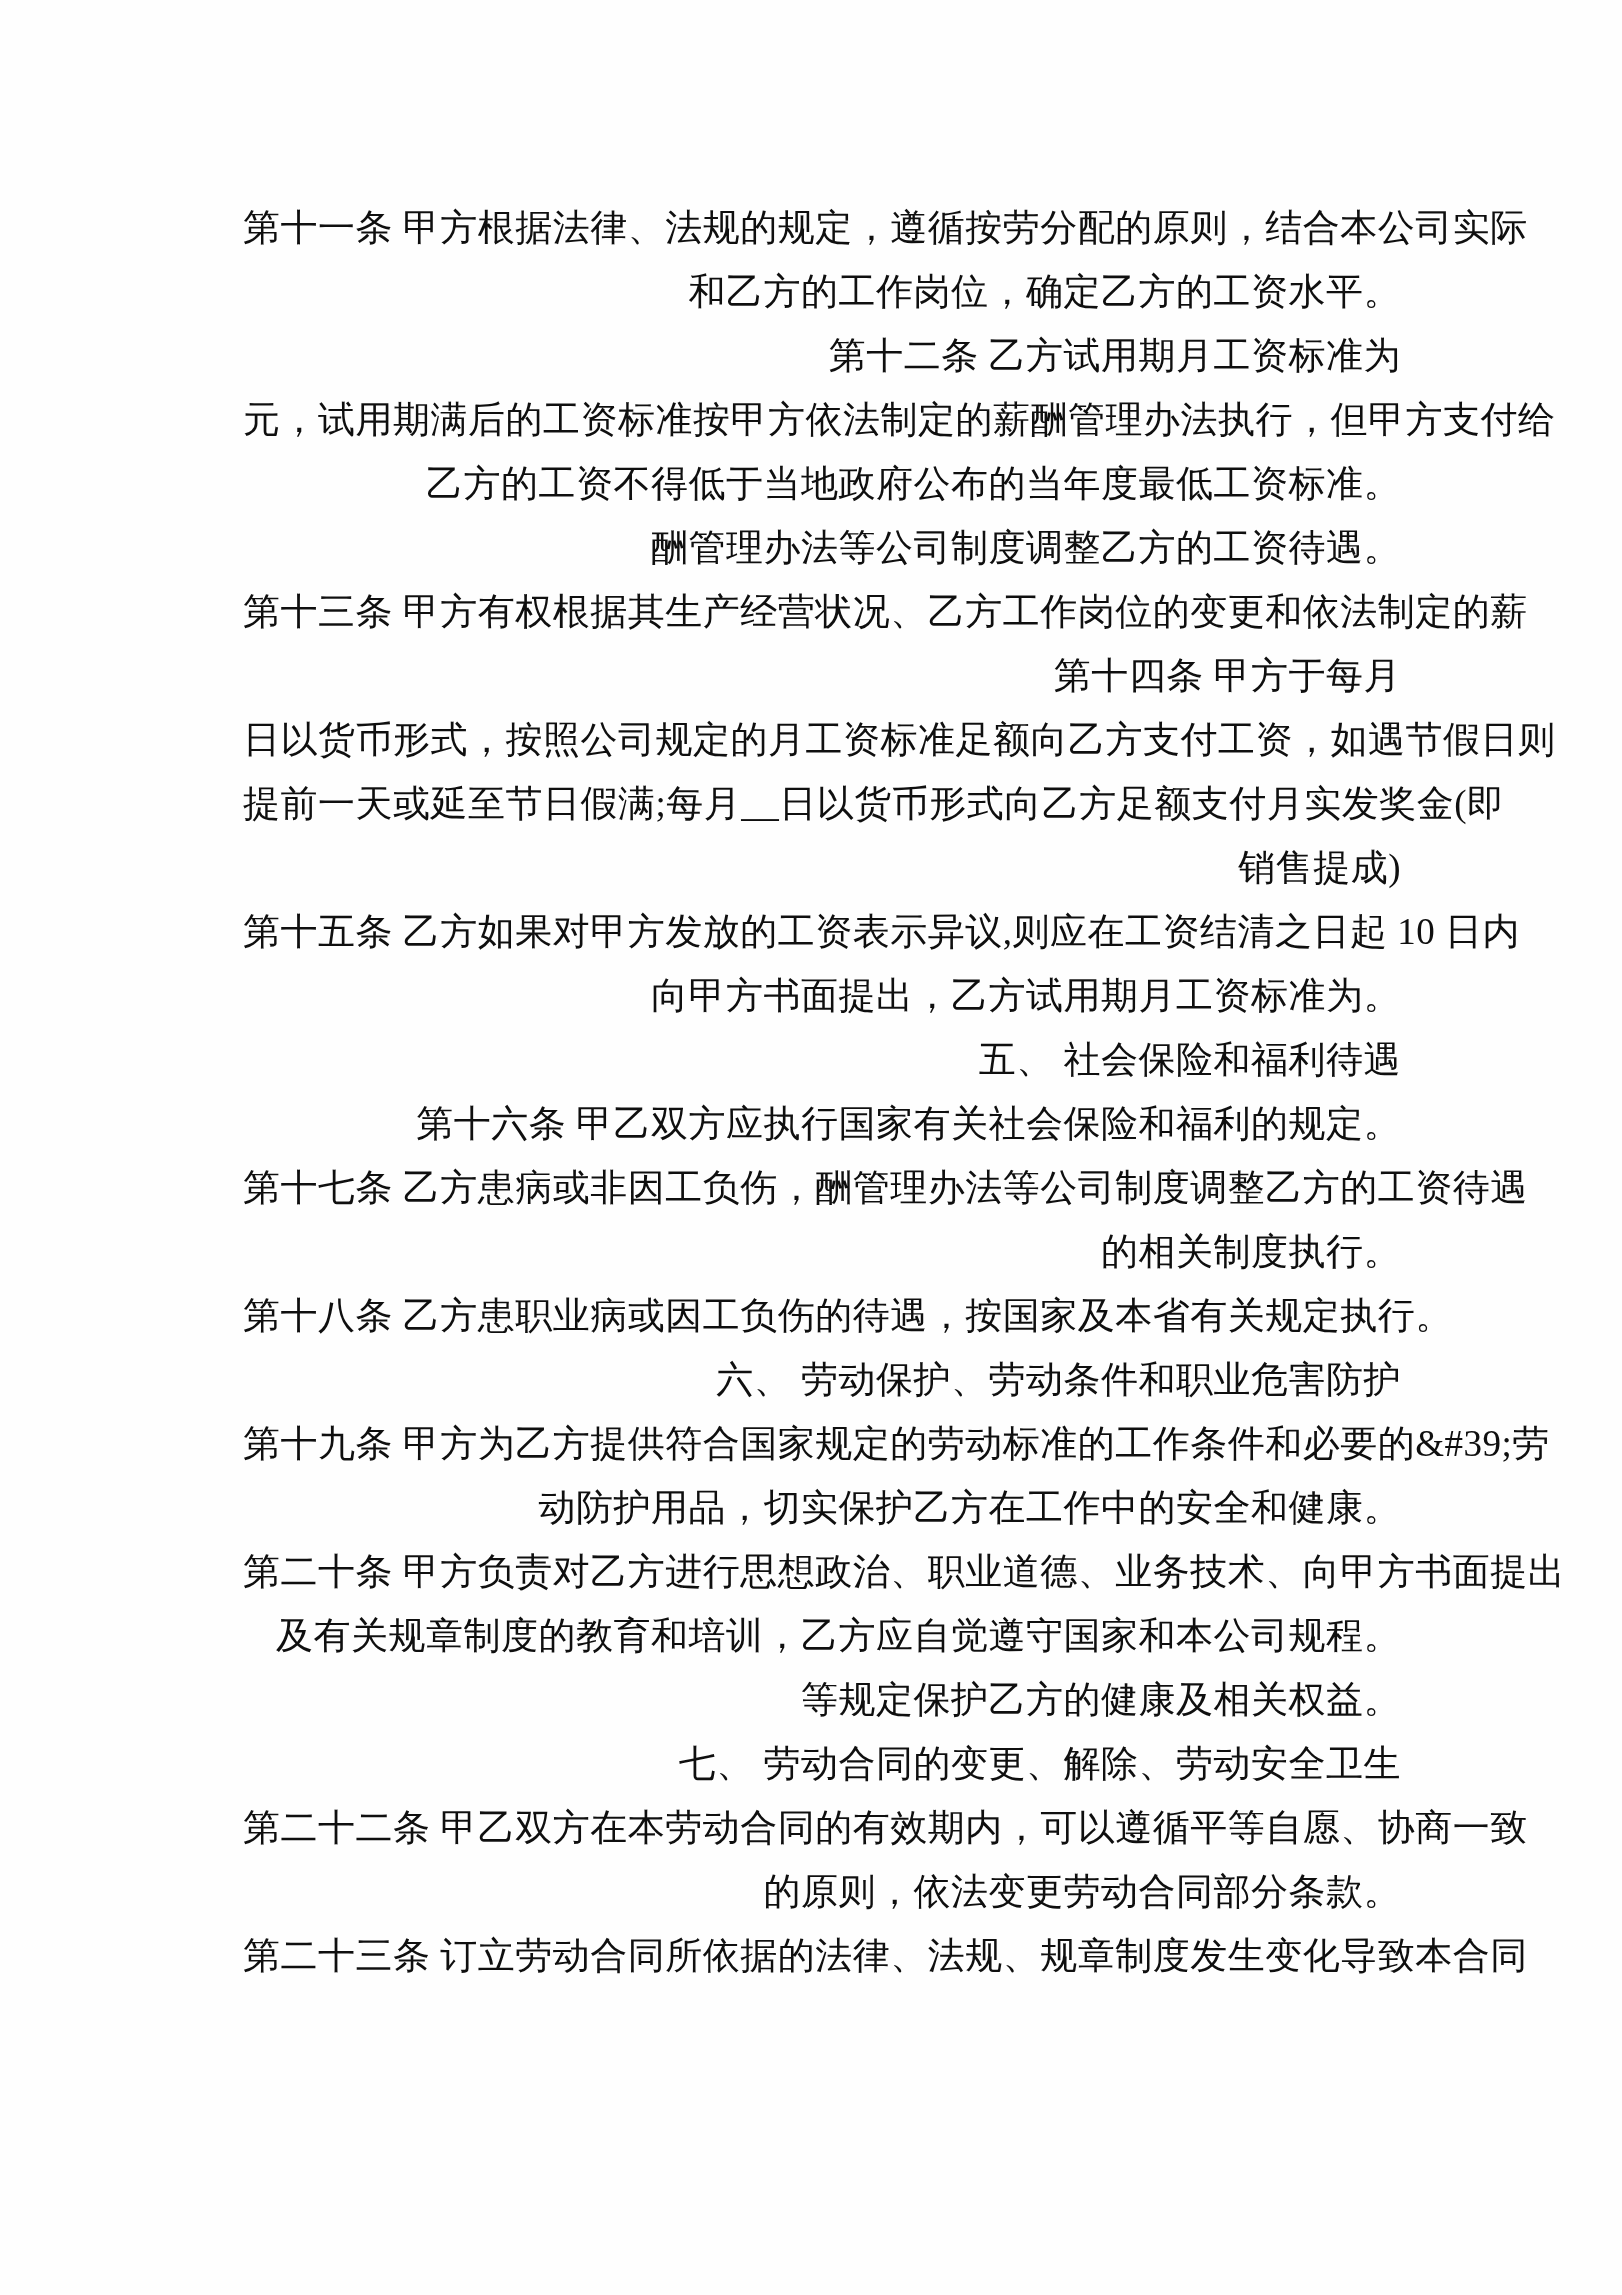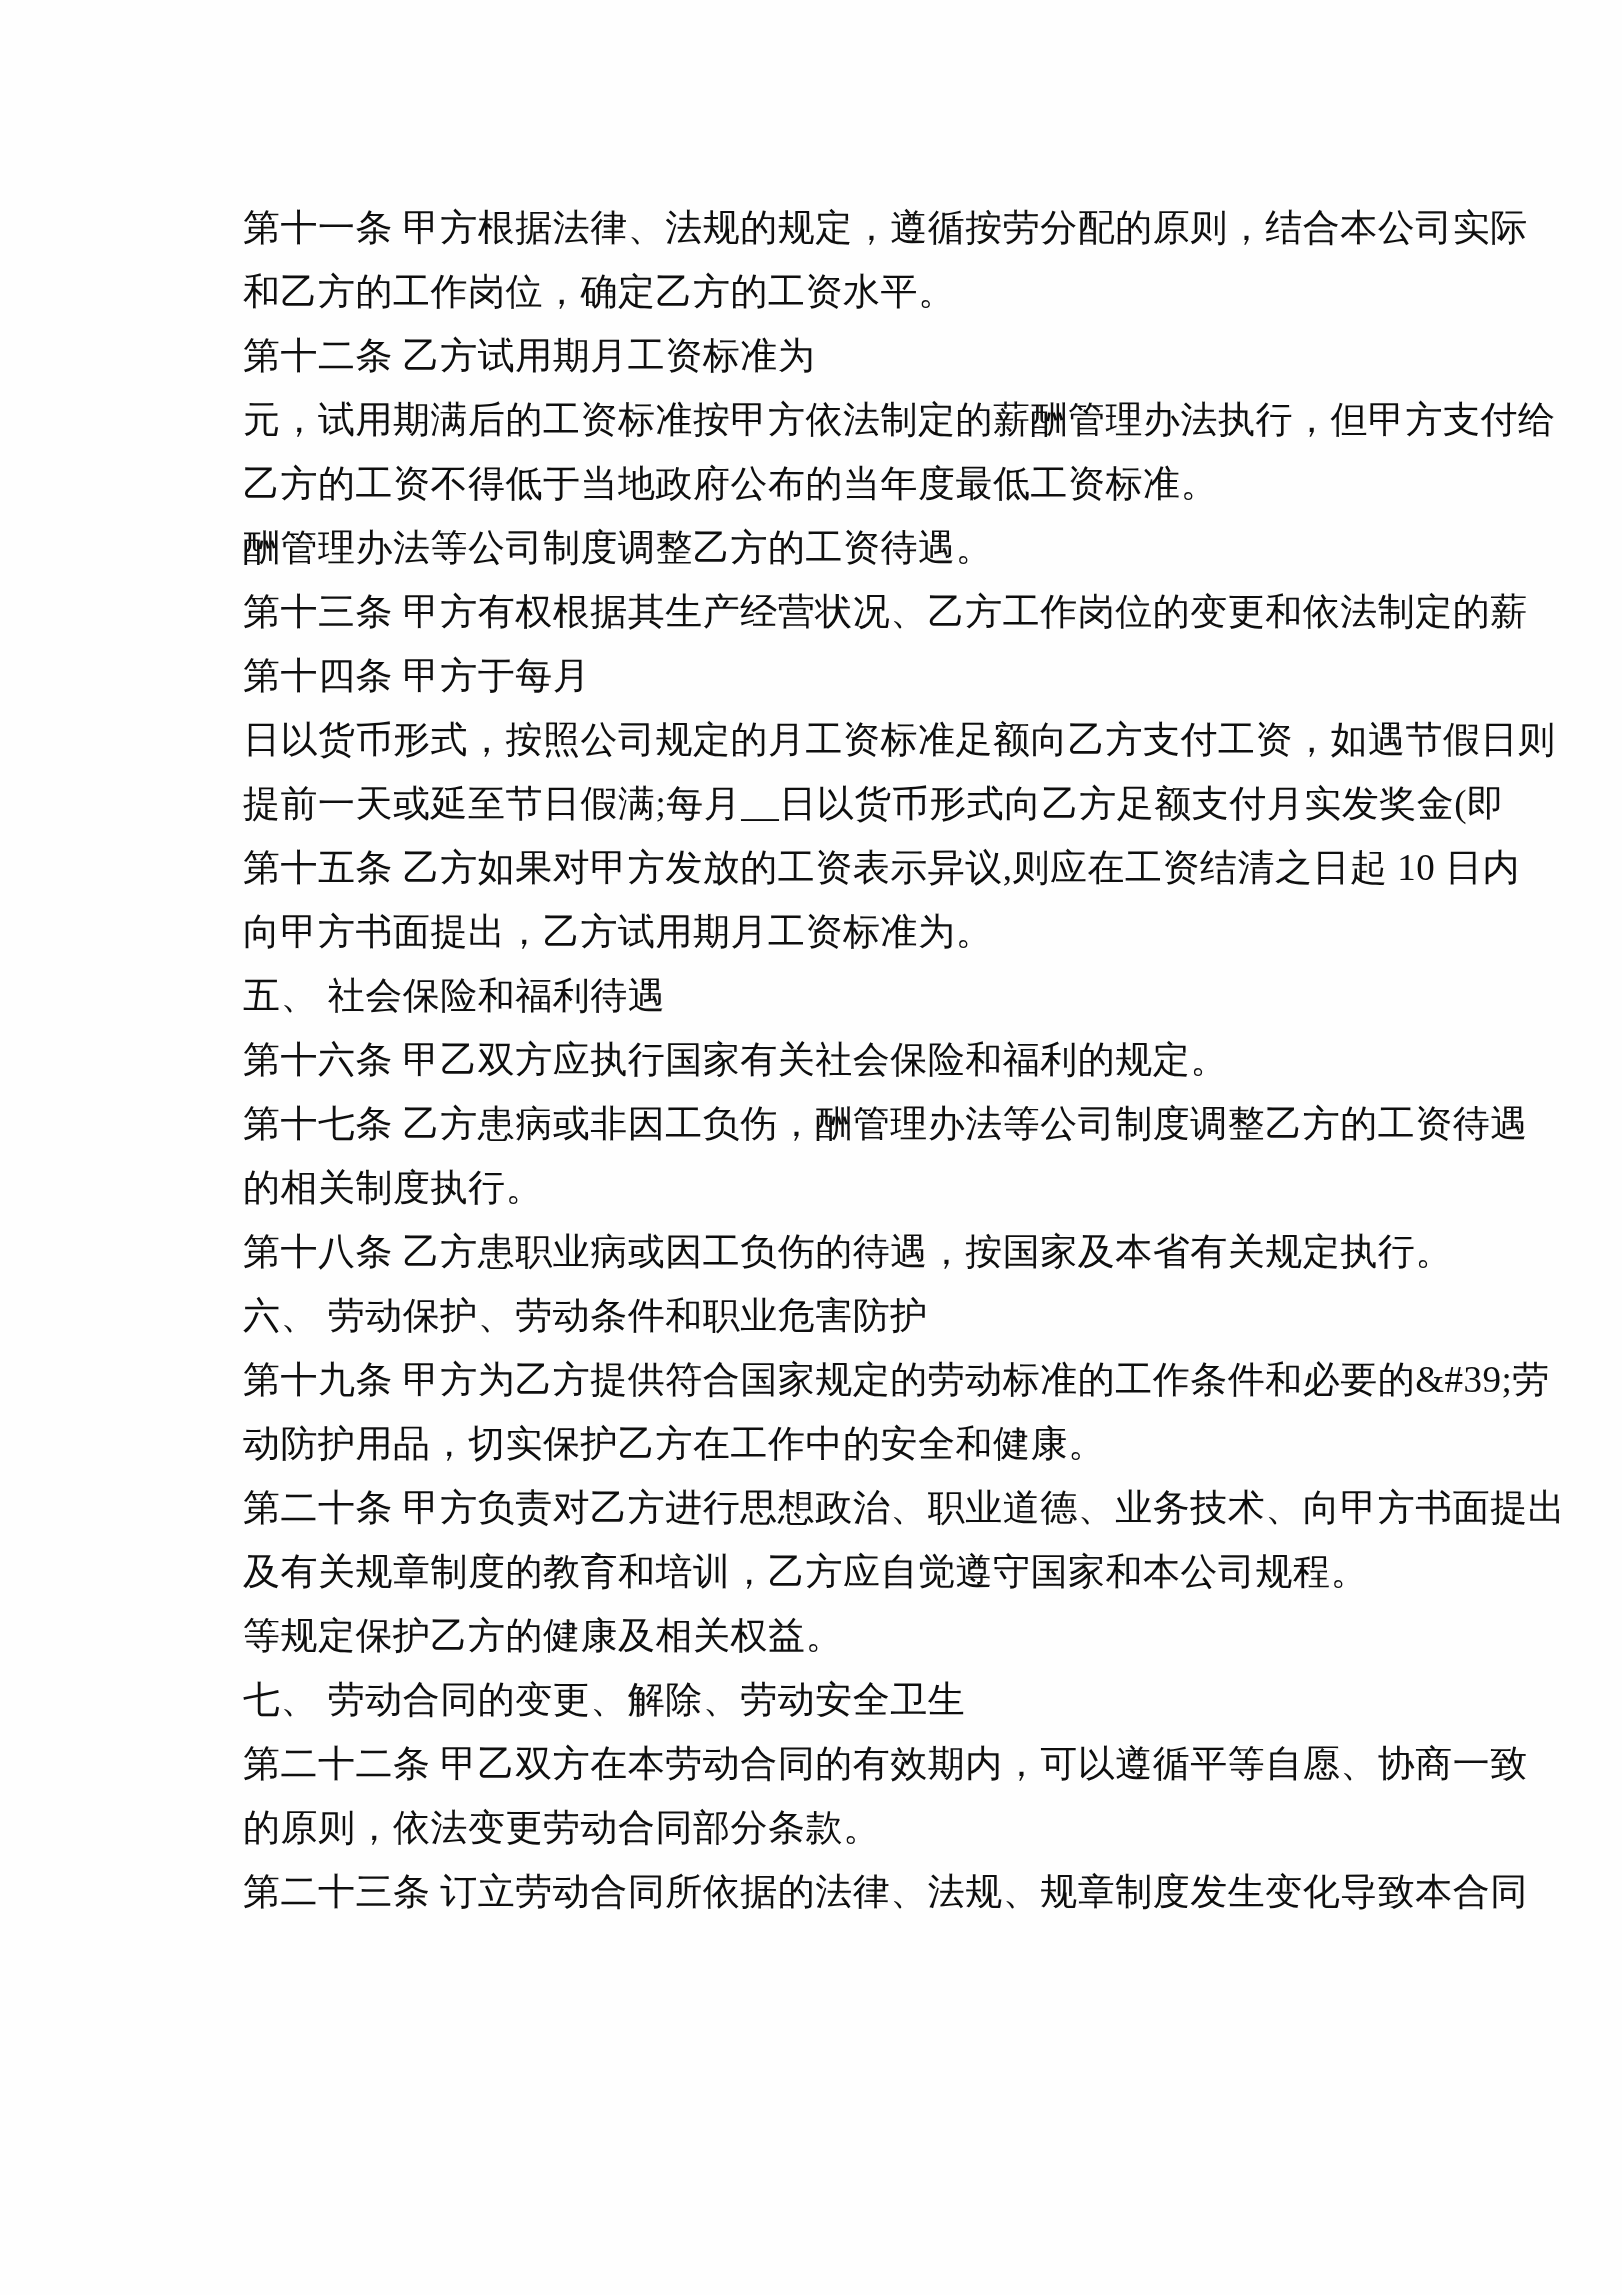--- a/index.html
+++ b/index.html
@@ -20,36 +20,38 @@
     background: #fefefe;
     overflow: hidden;
   }
   .doc-line {
     font-family: "Liberation Serif", "DejaVu Serif", serif;
     font-size: 37px;
     line-height: 64px;
     letter-spacing: 0.5px;
     color: #0f0f0f;
     white-space: pre;
+    text-align: right;
   }
 </style>
 </head>
 <body>
 
 <div class="page">
   <div class="doc-line">第十一条 甲方根据法律、法规的规定，遵循按劳分配的原则，结合本公司实际</div>
   <div class="doc-line">和乙方的工作岗位，确定乙方的工资水平。</div>
   <div class="doc-line">第十二条 乙方试用期月工资标准为</div>
   <div class="doc-line">元，试用期满后的工资标准按甲方依法制定的薪酬管理办法执行，但甲方支付给</div>
   <div class="doc-line">乙方的工资不得低于当地政府公布的当年度最低工资标准。</div>
   <div class="doc-line">酬管理办法等公司制度调整乙方的工资待遇。</div>
   <div class="doc-line">第十三条 甲方有权根据其生产经营状况、乙方工作岗位的变更和依法制定的薪</div>
   <div class="doc-line">第十四条 甲方于每月</div>
   <div class="doc-line">日以货币形式，按照公司规定的月工资标准足额向乙方支付工资，如遇节假日则</div>
   <div class="doc-line">提前一天或延至节日假满;每月__日以货币形式向乙方足额支付月实发奖金(即</div>
+  <div class="doc-line">销售提成)</div>
   <div class="doc-line">第十五条 乙方如果对甲方发放的工资表示异议,则应在工资结清之日起 10 日内</div>
   <div class="doc-line">向甲方书面提出，乙方试用期月工资标准为。</div>
   <div class="doc-line">五、 社会保险和福利待遇</div>
   <div class="doc-line">第十六条 甲乙双方应执行国家有关社会保险和福利的规定。</div>
   <div class="doc-line">第十七条 乙方患病或非因工负伤，酬管理办法等公司制度调整乙方的工资待遇</div>
   <div class="doc-line">的相关制度执行。</div>
   <div class="doc-line">第十八条 乙方患职业病或因工负伤的待遇，按国家及本省有关规定执行。</div>
   <div class="doc-line">六、 劳动保护、劳动条件和职业危害防护</div>
   <div class="doc-line">第十九条 甲方为乙方提供符合国家规定的劳动标准的工作条件和必要的&amp;#39;劳</div>
   <div class="doc-line">动防护用品，切实保护乙方在工作中的安全和健康。</div>

